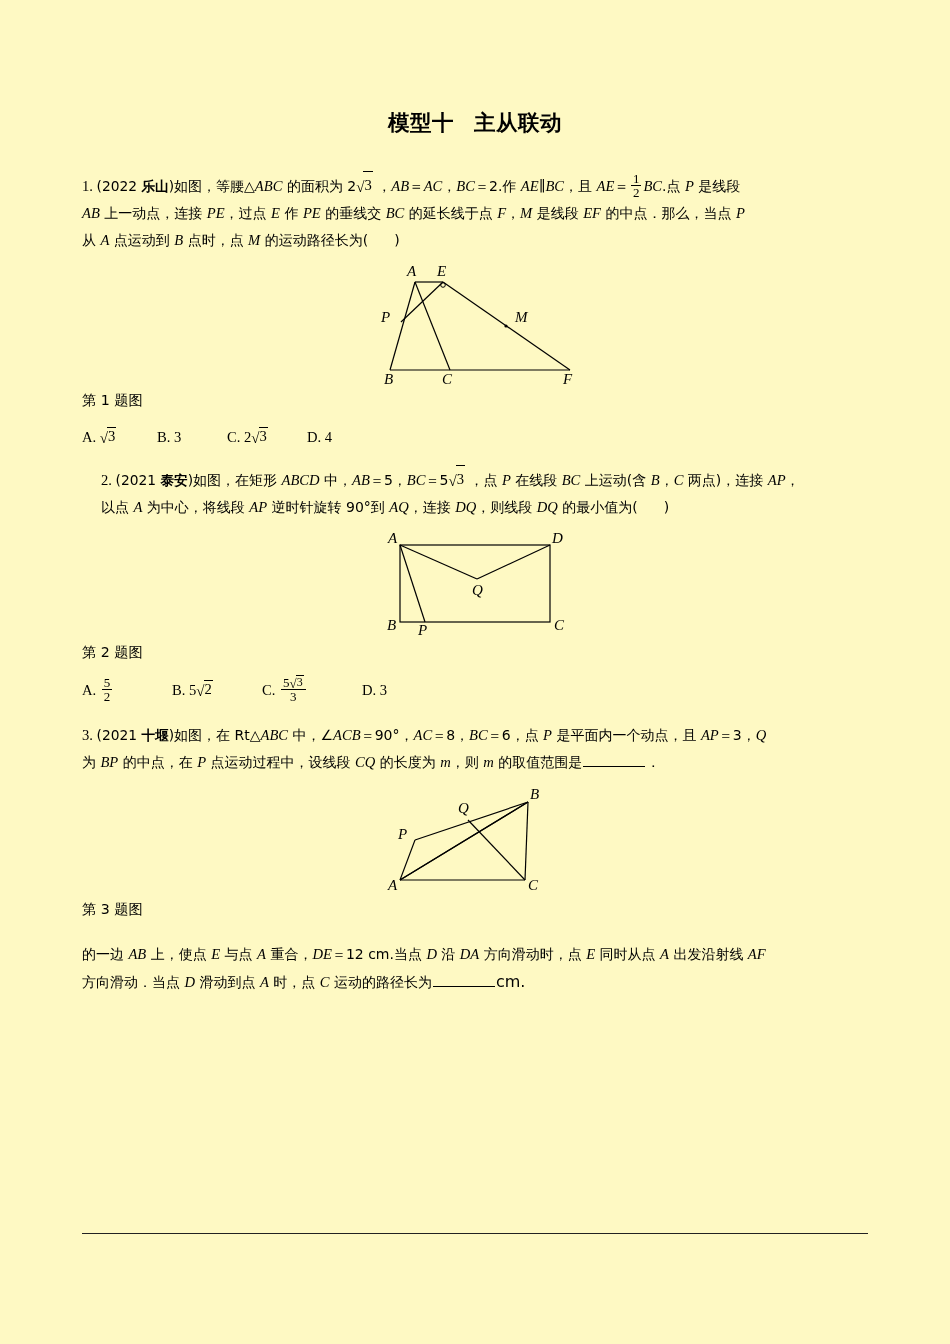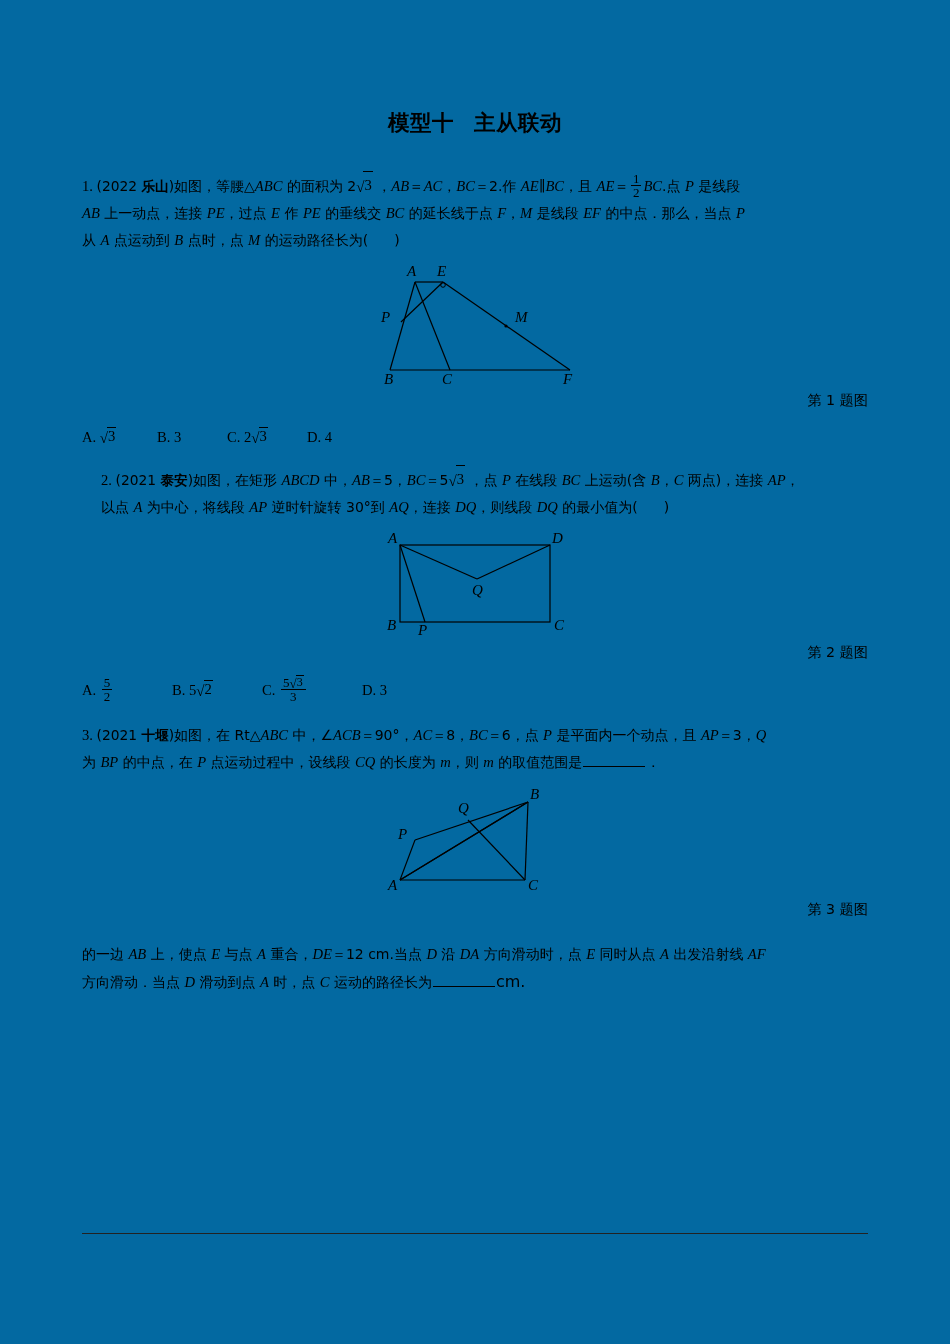--- a/index.html
+++ b/index.html
@@ -4,21 +4,21 @@
 <style>
   html, body {
     margin: 0;
     padding: 0;
     background: #ffffff;
   }
   .page {
     position: relative;
     width: 950px;
     height: 1344px;
-    background: #0369a1;
+    background: #fef9c3;
     font-family: "Liberation Serif", "DejaVu Serif", serif;
     color: #000000;
     overflow: hidden;
   }
   .content {
     position: absolute;
     left: 82px;
     top: 0;
     width: 786px;
     height: 1344px;
@@ -89,21 +89,21 @@
     border-bottom: 1px solid #000;
     width: 62px;
     height: 13px;
     margin: 0 1px;
   }
   .paren-gap { display: inline-block; width: 26px; }
 
   
   .figwrap { text-align: center; }
   .figcap {
-    text-align: right;
+    text-align: left;
     font-size: 14.2px;
     font-family: "DejaVu Sans", "Liberation Sans", sans-serif;
   }
 
   
   .opts {
     font-size: 14.6px;
     white-space: nowrap;
   }
   .opts .opt { display: inline-block; }
@@ -173,21 +173,21 @@
     <div class="opts" style="margin-top:18px;">
       <span class="opt" style="width:75px;"><span class="opt-lbl">A.</span> <span class="sqrt"><span class="rad">√</span><span class="rx" style="font-style:normal;">3</span></span></span><span class="opt" style="width:70px;"><span class="opt-lbl">B.</span> <span>3</span></span><span class="opt" style="width:80px;"><span class="opt-lbl">C.</span> 2<span class="sqrt"><span class="rad">√</span><span class="rx" style="font-style:normal;">3</span></span></span><span class="opt"><span class="opt-lbl">D.</span> <span>4</span></span>
     </div>
 
     <div class="prob" style="margin-top:20px;margin-left:19px;">
       <div class="prob-line">
         <span>2.</span>
         <span class="sans">(2021 <span class="bsans">泰安</span>)</span><span class="cn">如图，在矩形 </span><span class="it">ABCD</span><span class="cn"> 中，</span><span class="it">AB</span><span class="cn">＝5，</span><span class="it">BC</span><span class="cn">＝5</span><span class="sqrt"><span class="rad">√</span><span class="rx" style="font-style:normal;">3</span></span><span class="cn"> ，点 </span><span class="it">P</span><span class="cn"> 在线段 </span><span class="it">BC</span><span class="cn"> 上运动(含 </span><span class="it">B</span><span class="cn">，</span><span class="it">C</span><span class="cn"> 两点)，连接 </span><span class="it">AP</span><span class="cn">，</span>
       </div>
       <div class="prob-line">
-        <span class="cn">以点 </span><span class="it">A</span><span class="cn"> 为中心，将线段 </span><span class="it">AP</span><span class="cn"> 逆时针旋转 30°到 </span><span class="it">AQ</span><span class="cn">，连接 </span><span class="it">DQ</span><span class="cn">，则线段 </span><span class="it">DQ</span><span class="cn"> 的最小值为(</span><span class="paren-gap"></span><span class="cn">)</span>
+        <span class="cn">以点 </span><span class="it">A</span><span class="cn"> 为中心，将线段 </span><span class="it">AP</span><span class="cn"> 逆时针旋转 90°到 </span><span class="it">AQ</span><span class="cn">，连接 </span><span class="it">DQ</span><span class="cn">，则线段 </span><span class="it">DQ</span><span class="cn"> 的最小值为(</span><span class="paren-gap"></span><span class="cn">)</span>
       </div>
     </div>
 
     <div class="figwrap" style="margin-top:6px;">
       <svg width="210" height="110" viewBox="0 0 210 110">
 
         <rect x="30" y="18" width="150" height="77" fill="none" stroke="#000" stroke-width="1.2"></rect>
         <line x1="30" y1="18" x2="107" y2="52" stroke="#000" stroke-width="1.2"></line>
         <line x1="107" y1="52" x2="180" y2="18" stroke="#000" stroke-width="1.2"></line>
         <line x1="30" y1="18" x2="55" y2="95" stroke="#000" stroke-width="1.2"></line>

